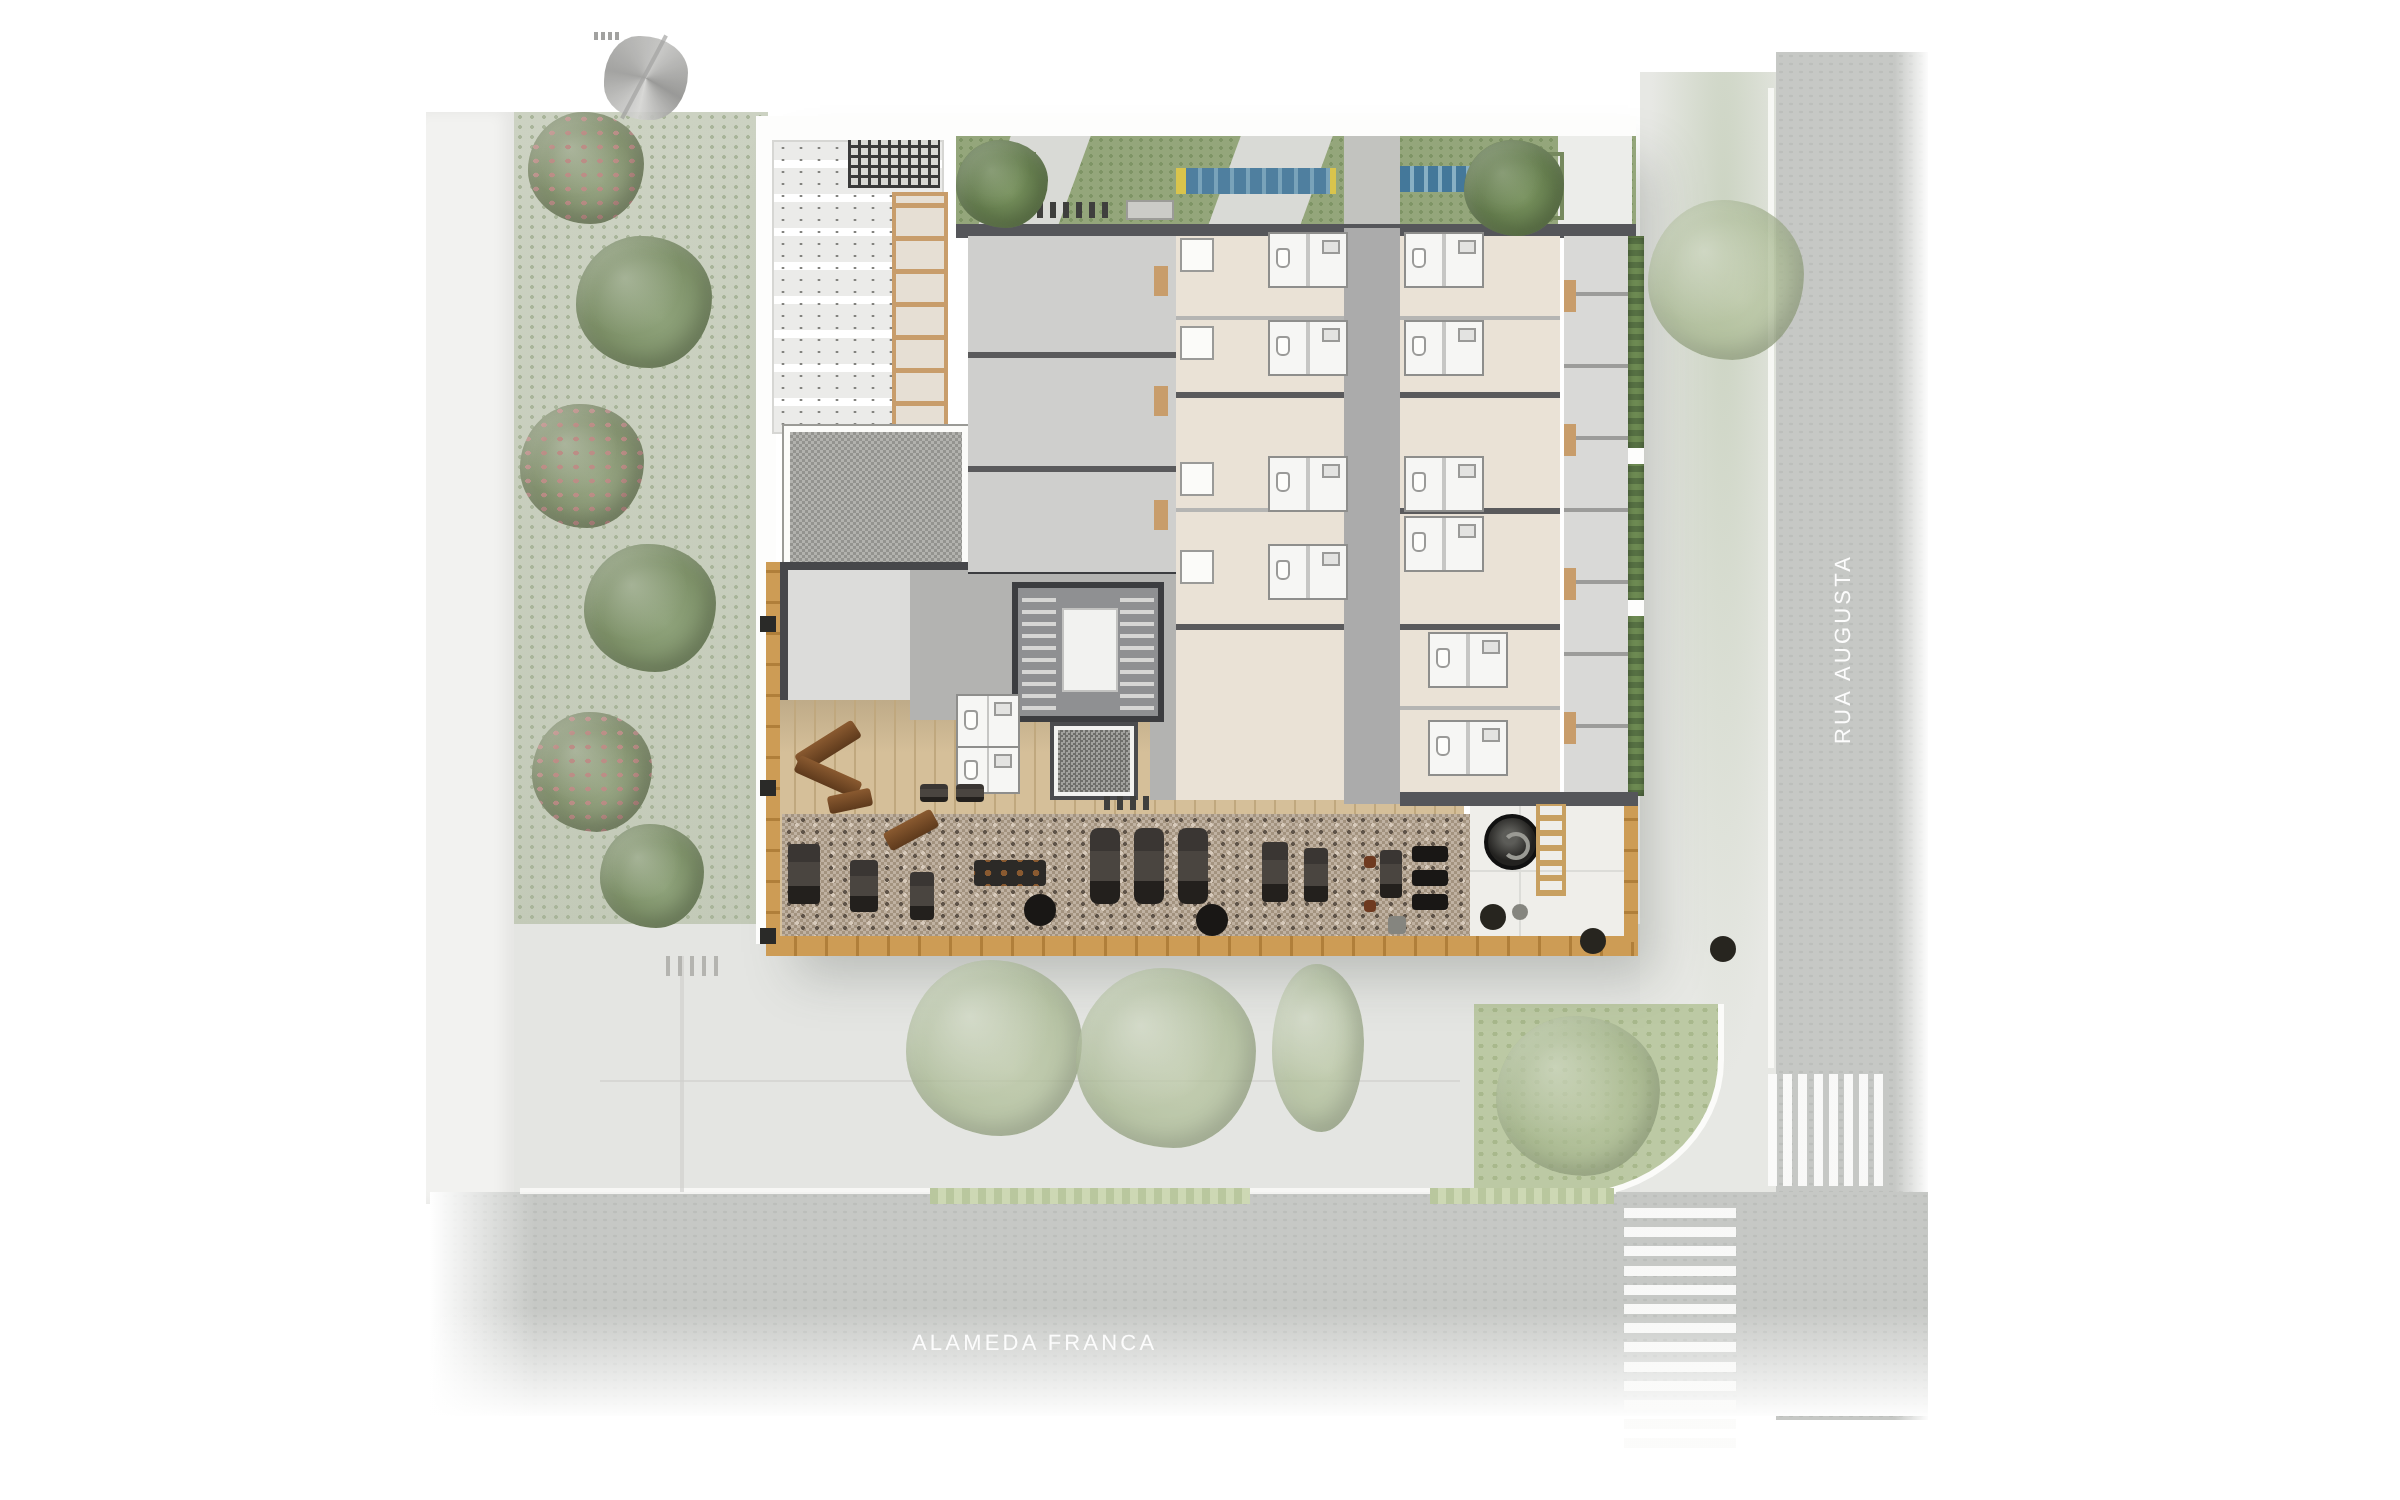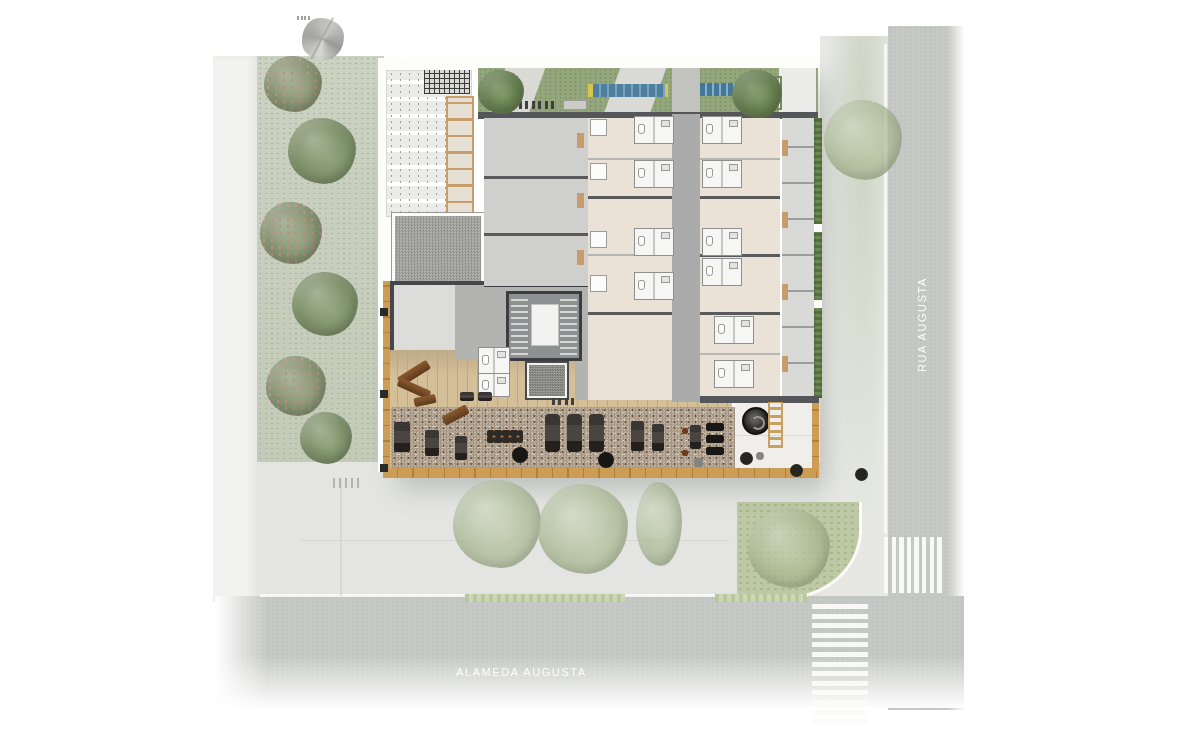--- a/index.html
+++ b/index.html
@@ -161,21 +161,21 @@
   <div class="abs curb" style="left:884px;top:44px;width:3px;height:490px;"></div>
   <div class="abs corner-green" style="left:737px;top:502px;width:122px;height:95px;"></div>
   <div class="abs faint-line" style="left:340px;top:478px;width:2px;height:118px;"></div>
   <div class="abs faint-line" style="left:300px;top:540px;width:430px;height:1px;"></div>
   <div class="abs bikerack" style="left:333px;top:478px;width:28px;height:10px;"></div>
 
   <div class="abs cw-v" style="left:884px;top:537px;width:61px;height:56px;"></div>
   <div class="abs cw-h" style="left:812px;top:604px;width:56px;height:124px;"></div>
 
   <div class="abs street-label vertical-label" style="left:916px;top:262px;height:110px;">RUA AUGUSTA</div>
-  <div class="abs street-label" style="left:456px;top:666px;">ALAMEDA AUGUSTA</div>
+  <div class="abs street-label" style="left:456px;top:666px;">ALAMEDA FRANCA</div>
 
   <div class="abs shadow-block" style="left:388px;top:68px;width:428px;height:408px;"></div>
   <div class="abs white-strip" style="left:378px;top:58px;width:10px;height:414px;"></div>
   <div class="abs white-strip" style="left:378px;top:58px;width:440px;height:12px;"></div>
 
   <div class="abs grass" style="left:478px;top:68px;width:340px;height:46px;"></div>
   <div class="abs path-diag" style="left:497px;top:68px;width:40px;height:46px;"></div>
   <div class="abs path-diag" style="left:612px;top:68px;width:46px;height:46px;"></div>
   <div class="abs path-v" style="left:672px;top:68px;width:28px;height:46px;"></div>
   <div class="abs walkway" style="left:779px;top:68px;width:37px;height:46px;"></div>

